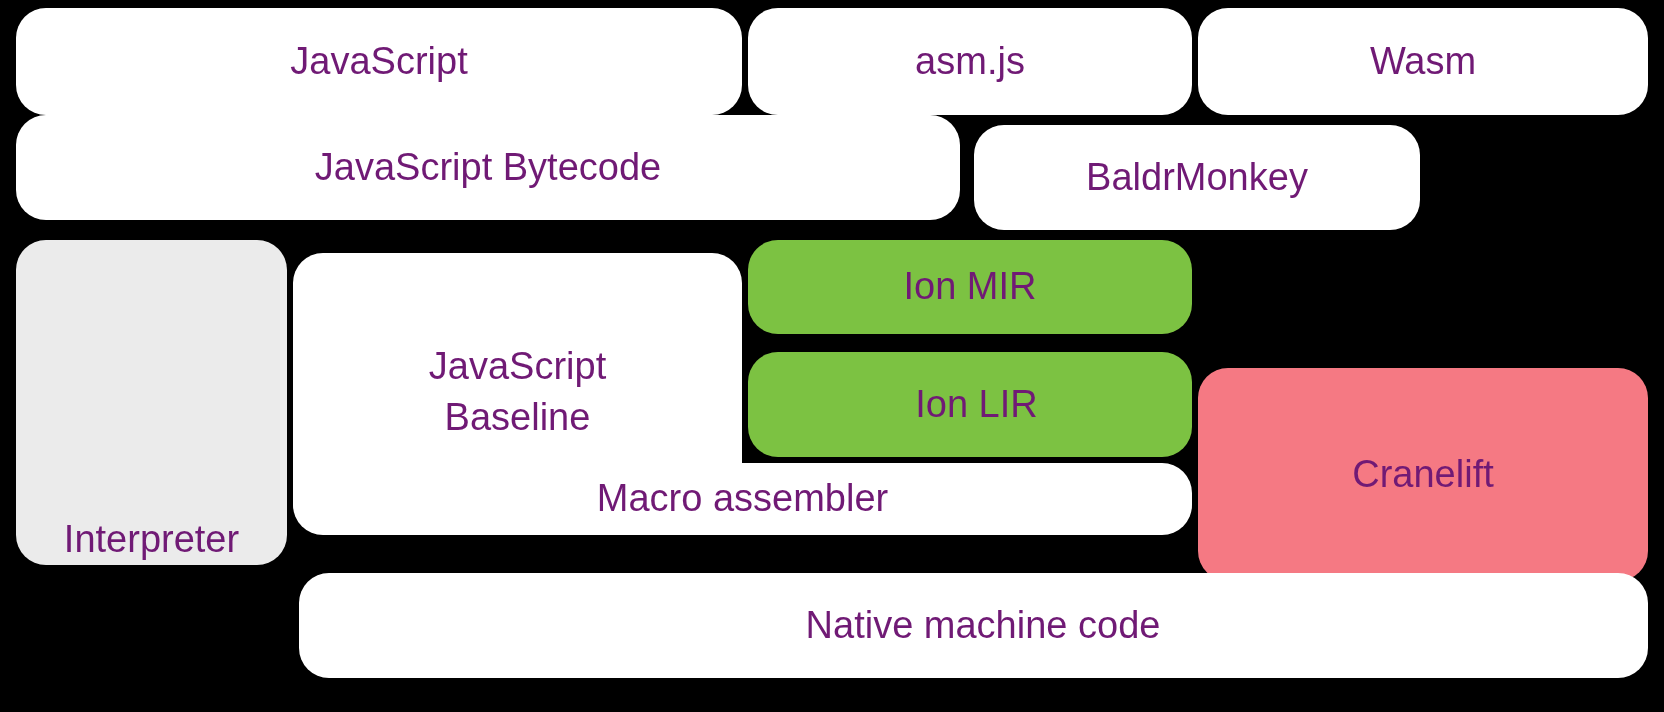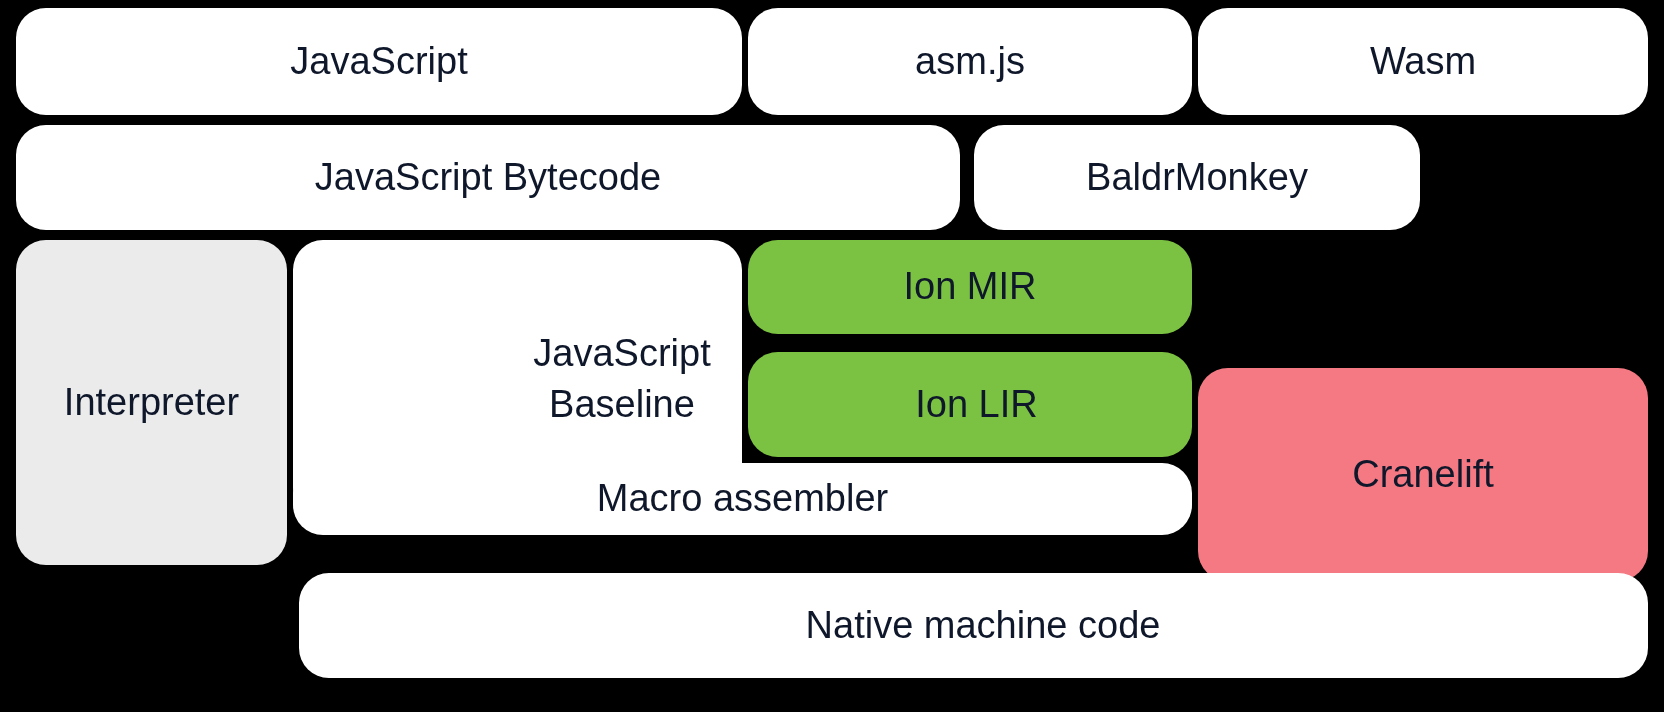--- a/index.html
+++ b/index.html
@@ -15,36 +15,36 @@
     font-family: "Liberation Sans", "DejaVu Sans", sans-serif;
     overflow: hidden;
   }
   .box {
     position: absolute;
     border-radius: 30px;
     display: flex;
     align-items: center;
     justify-content: center;
     text-align: center;
-    color: #0f172a;
+    color: #701a75;
     font-size: 38px;
     line-height: 1.35;
     box-sizing: border-box;
   }
   .box span {
     display: block;
   }
   
   #box-javascript      { left: 16px;   top: 8px;   width: 726px;  height: 107px; }
   #box-asmjs           { left: 748px;  top: 8px;   width: 444px;  height: 107px; }
   #box-wasm            { left: 1198px; top: 8px;   width: 450px;  height: 107px; }
-  #box-js-bytecode     { left: 16px;   top: 125px; width: 944px;  height: 105px; }
+  #box-js-bytecode     { left: 16px;   top: 115px; width: 944px;  height: 105px; }
   #box-baldrmonkey     { left: 974px;  top: 125px; width: 446px;  height: 105px; }
   #box-interpreter     { left: 16px;   top: 240px; width: 271px;  height: 325px; }
-  #box-js-baseline     { left: 293px;  top: 240px; width: 449px;  height: 278px; justify-content: flex-end; }
+  #box-js-baseline     { left: 293px;  top: 253px; width: 449px;  height: 278px; }
   #box-js-baseline span{ max-width: 240px; }
   #box-ion-mir         { left: 748px;  top: 240px; width: 444px;  height: 94px; }
   #box-ion-lir         { left: 748px;  top: 352px; width: 444px;  height: 105px; padding-left: 13px; }
   #box-cranelift       { left: 1198px; top: 352px; width: 450px;  height: 213px; margin-top: 16px; }
   #box-macro-assembler { left: 293px;  top: 463px; width: 899px;  height: 72px; text-align: right; }
   #box-native          { left: 299px;  top: 573px; width: 1349px; height: 105px; }
 </style>
 </head>
 <body>
 
@@ -63,21 +63,21 @@
   </div>
 
   <div class="box" id="box-js-bytecode" style="background: rgb(255, 255, 255);">
     <span>JavaScript Bytecode</span>
   </div>
 
   <div class="box" id="box-baldrmonkey" style="background: rgb(255, 255, 255);">
     <span>BaldrMonkey</span>
   </div>
 
-  <div class="box" id="box-interpreter" style="background: rgb(235, 235, 235);">
+  <div class="box" id="box-interpreter" style="background: rgb(235, 235, 235); align-items: flex-end;">
     <span>Interpreter</span>
   </div>
 
   <div class="box" id="box-js-baseline" style="background: rgb(255, 255, 255);">
     <span>JavaScript Baseline</span>
   </div>
 
   <div class="box" id="box-ion-mir" style="background: rgb(124, 194, 66);">
     <span>Ion MIR</span>
   </div>

